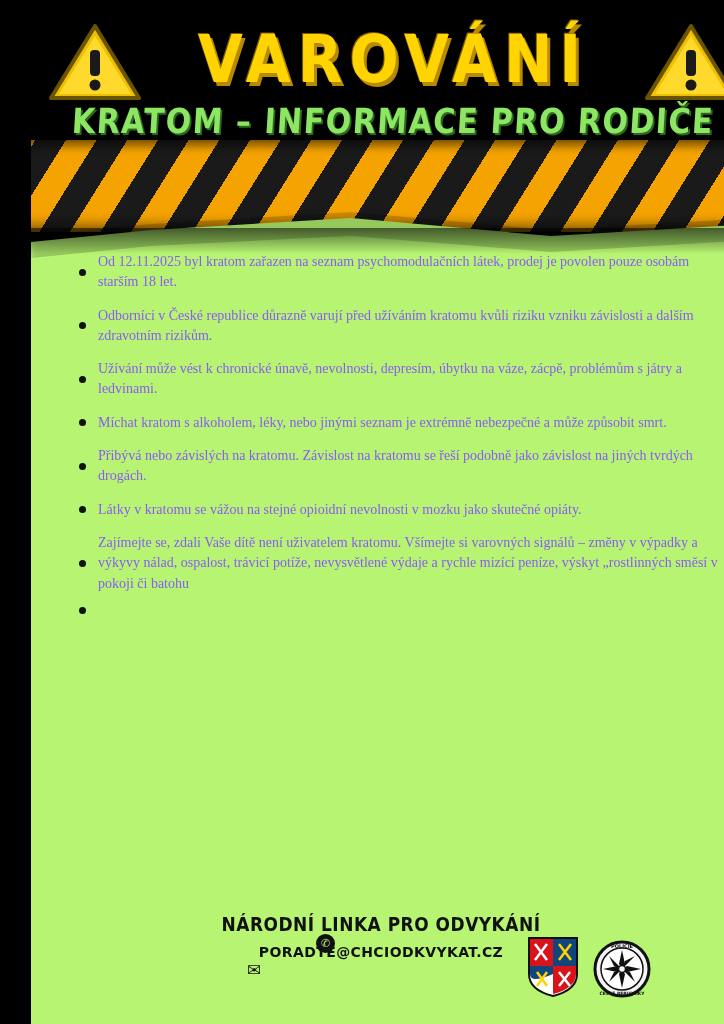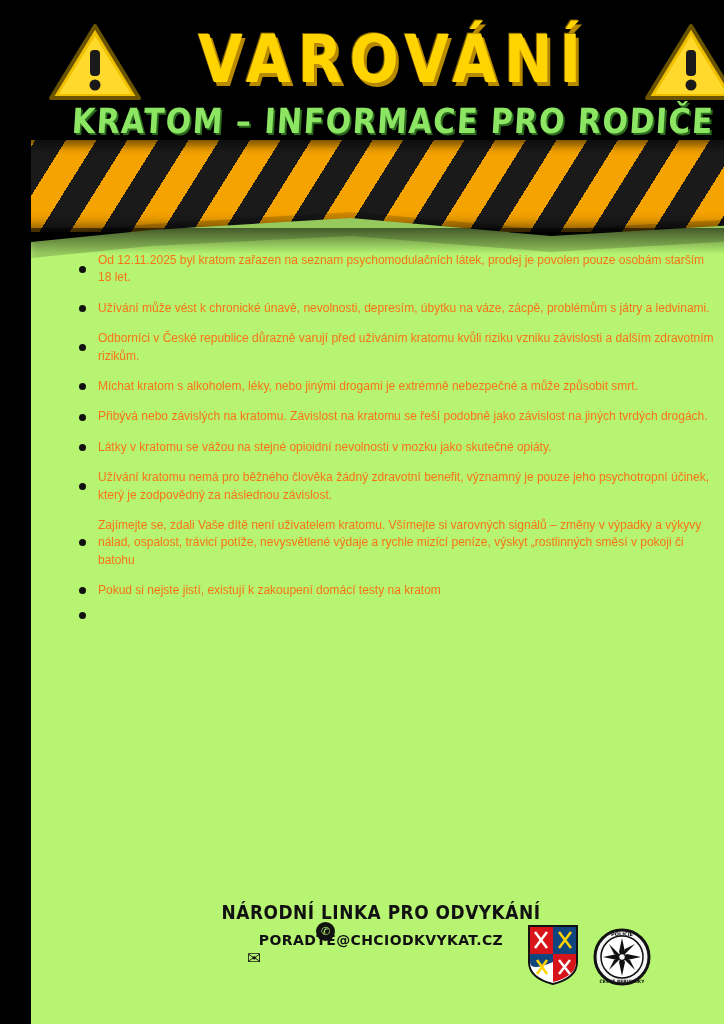--- a/index.html
+++ b/index.html
@@ -125,30 +125,30 @@
   }
   .dot {
     flex: 0 0 auto;
     width: 7px;
     height: 7px;
     border-radius: 50%;
     background: #111;
     margin-right: 12px;
   }
   .bullet-text {
-    font-family: Liberation Sans, sans-serif;
-    font-size: 12px;
+    font-family: Liberation Serif, serif;
+    font-size: 14px;
     line-height: 1.45;
-    color: #f97316;
+    color: #8b5cf6;
   }
 
   
   .footer {
     position: absolute;
-    bottom: 30px;
+    bottom: 18px;
     left: 0;
     width: 644px;
     height: 92px;
     padding-left: 21px;
   }
   .footer-text {
     position: absolute;
     left: 150px;
     top: 0;
     width: 400px;
@@ -240,49 +240,41 @@
   <div class="body-bg"></div>
   <div class="body-bg-dark"></div>
 
   <div class="content">
     <div class="bullet-row">
       <span class="dot"></span>
       <span class="bullet-text">Od 12.11.2025 byl kratom zařazen na seznam psychomodulačních látek, prodej je povolen pouze osobám starším 18 let.</span>
     </div>
     <div class="bullet-row">
       <span class="dot"></span>
+      <span class="bullet-text">Odborníci v České republice důrazně varují před užíváním kratomu kvůli riziku vzniku závislosti a dalším zdravotním rizikům.</span>
+    </div>
+    <div class="bullet-row">
+      <span class="dot"></span>
       <span class="bullet-text">Užívání může vést k chronické únavě, nevolnosti, depresím, úbytku na váze, zácpě, problémům s játry a ledvinami.</span>
     </div>
     <div class="bullet-row">
       <span class="dot"></span>
-      <span class="bullet-text">Odborníci v České republice důrazně varují před užíváním kratomu kvůli riziku vzniku závislosti a dalším zdravotním rizikům.</span>
-    </div>
-    <div class="bullet-row">
-      <span class="dot"></span>
-      <span class="bullet-text">Míchat kratom s alkoholem, léky, nebo jinými drogami je extrémně nebezpečné a může způsobit smrt.</span>
+      <span class="bullet-text">Míchat kratom s alkoholem, léky, nebo jinými seznam je extrémně nebezpečné a může způsobit smrt.</span>
     </div>
     <div class="bullet-row">
       <span class="dot"></span>
       <span class="bullet-text">Přibývá nebo závislých na kratomu. Závislost na kratomu se řeší podobně jako závislost na jiných tvrdých drogách.</span>
     </div>
     <div class="bullet-row">
       <span class="dot"></span>
       <span class="bullet-text">Látky v kratomu se vážou na stejné opioidní nevolnosti v mozku jako skutečné opiáty.</span>
     </div>
     <div class="bullet-row">
       <span class="dot"></span>
-      <span class="bullet-text">Užívání kratomu nemá pro běžného člověka žádný zdravotní benefit, významný je pouze jeho psychotropní účinek, který je zodpovědný za následnou závislost.</span>
-    </div>
-    <div class="bullet-row">
-      <span class="dot"></span>
       <span class="bullet-text">Zajímejte se, zdali Vaše dítě není uživatelem kratomu. Všímejte si varovných signálů – změny v výpadky a výkyvy nálad, ospalost, trávicí potíže, nevysvětlené výdaje a rychle mizící peníze, výskyt „rostlinných směsí v pokoji či batohu</span>
-    </div>
-    <div class="bullet-row">
-      <span class="dot"></span>
-      <span class="bullet-text">Pokud si nejste jistí, existují k zakoupení domácí testy na kratom</span>
     </div>
     <div class="bullet-row">
       <span class="dot"></span>
       <span class="bullet-text"></span>
     </div>
   </div>
 
   <div class="footer">
     <div class="footer-text">
       <div class="footer-title">NÁRODNÍ LINKA PRO ODVYKÁNÍ</div>

